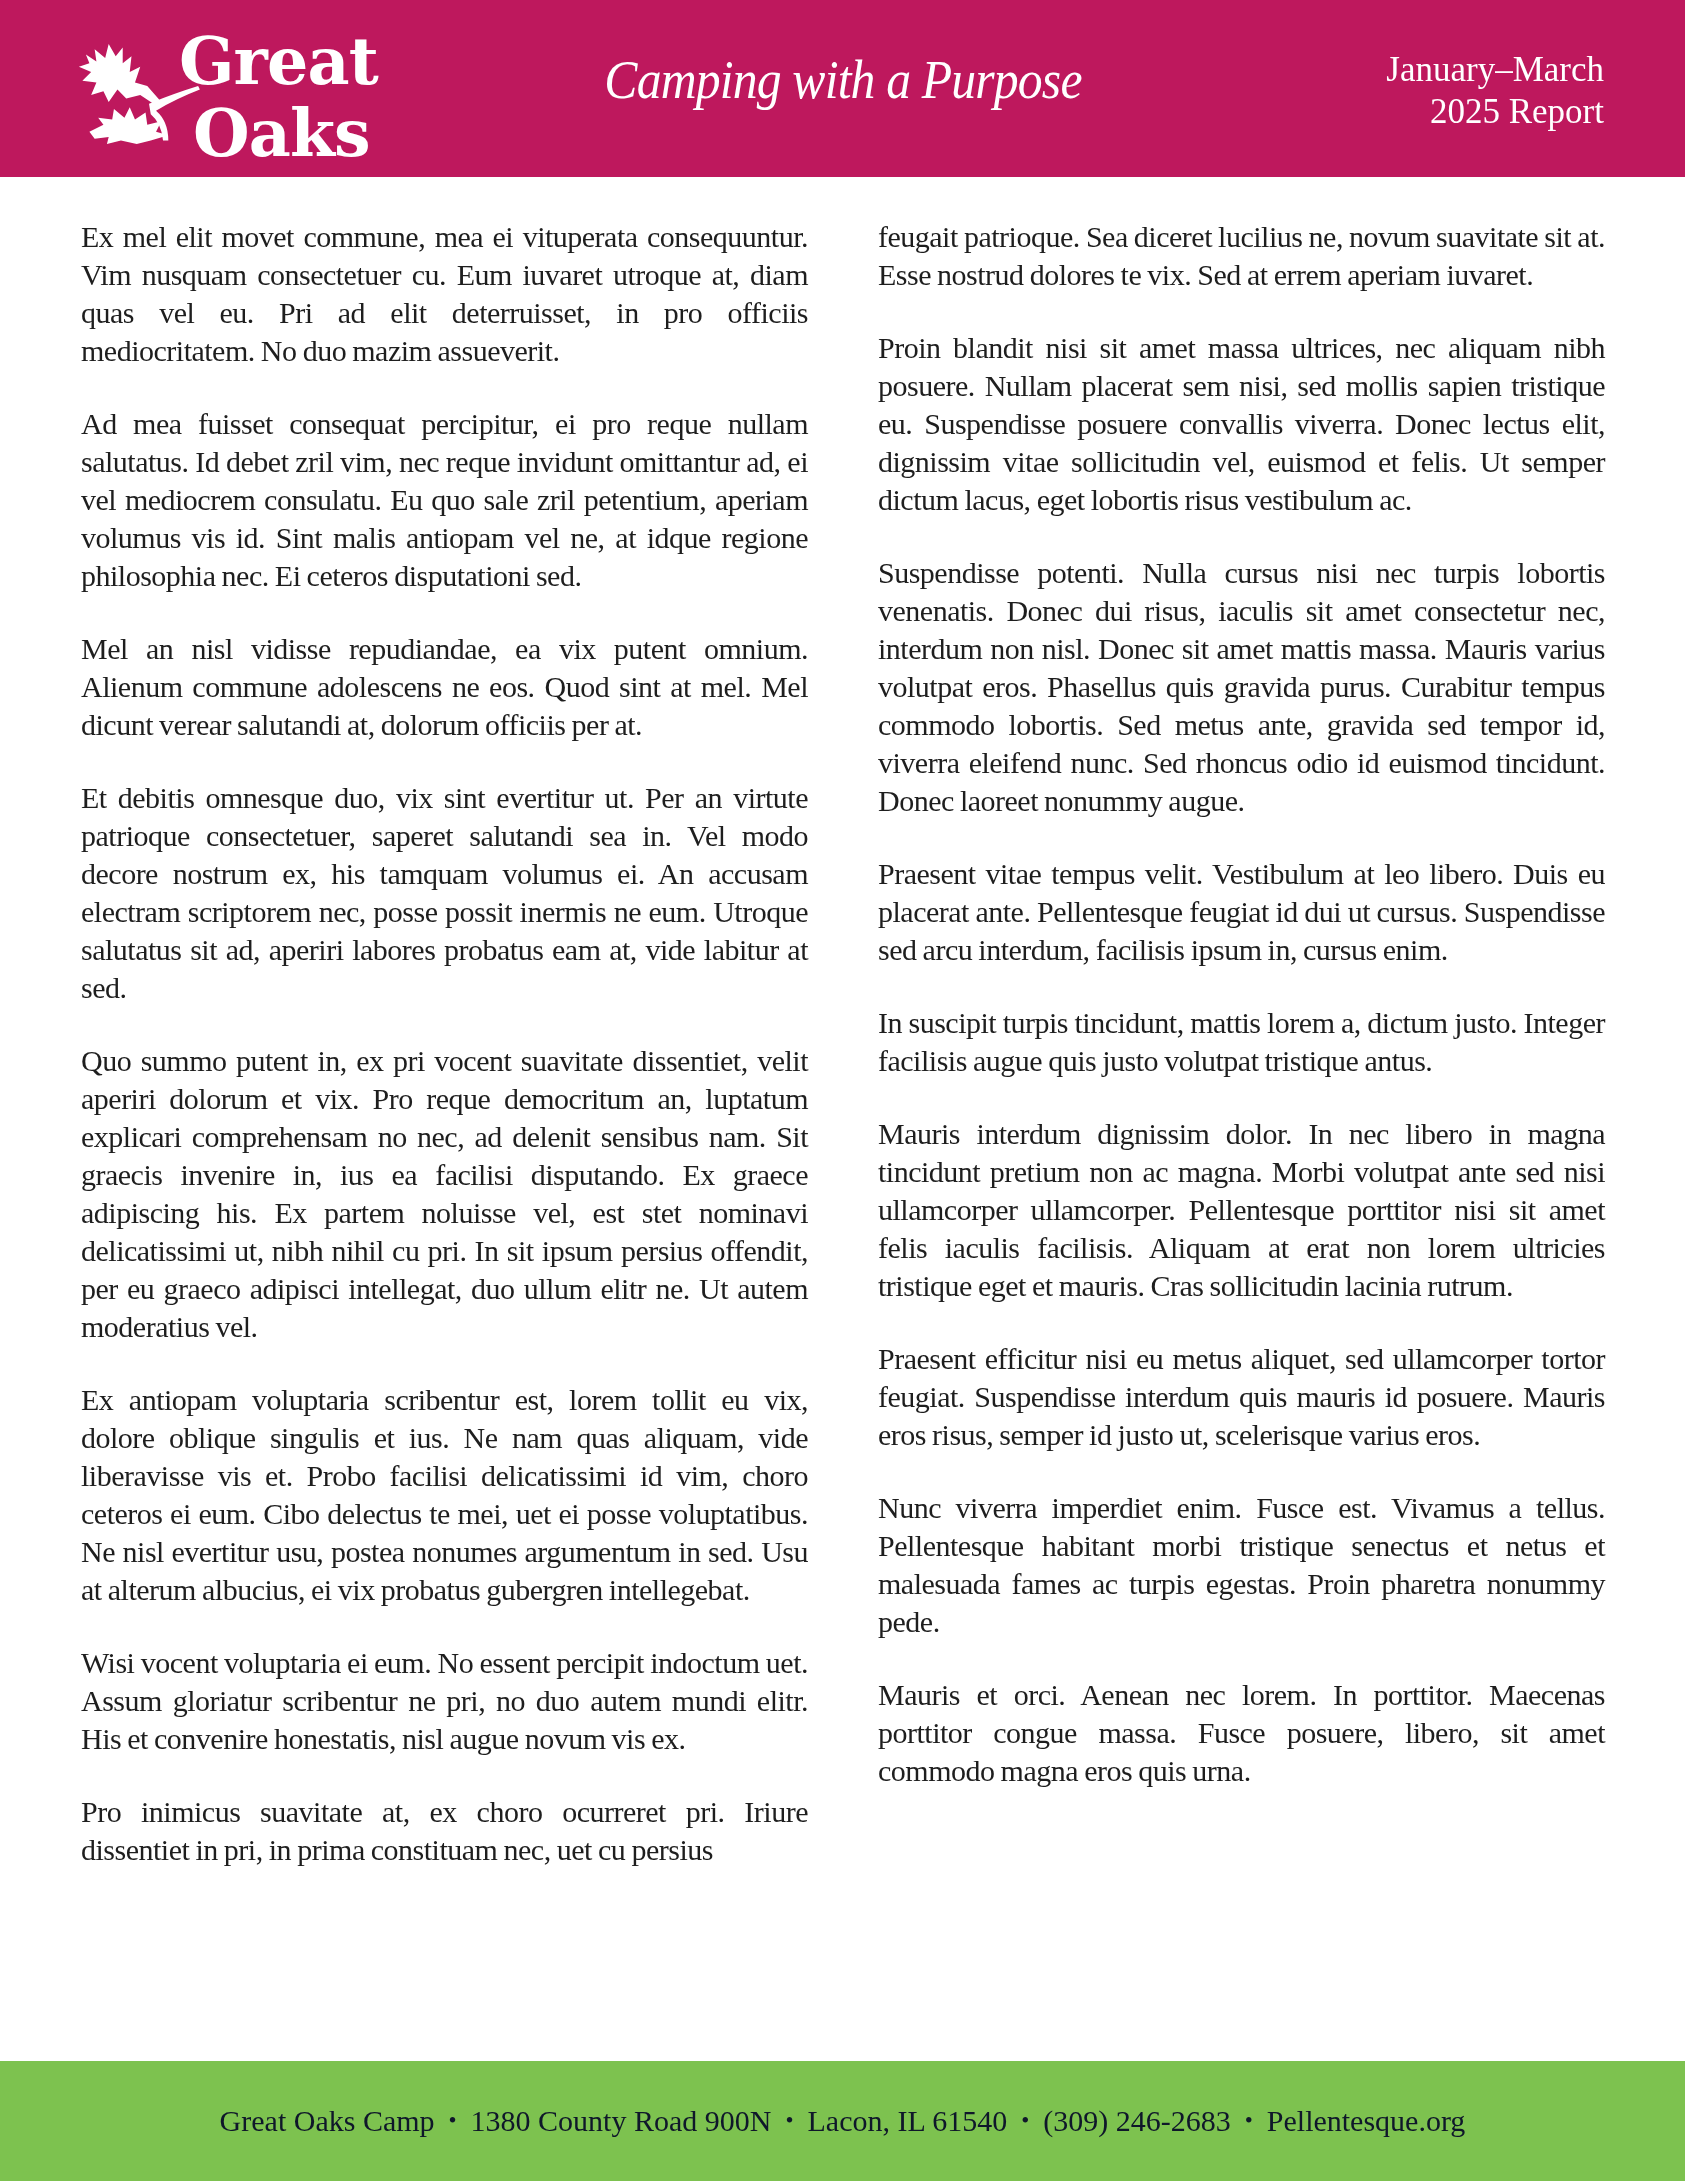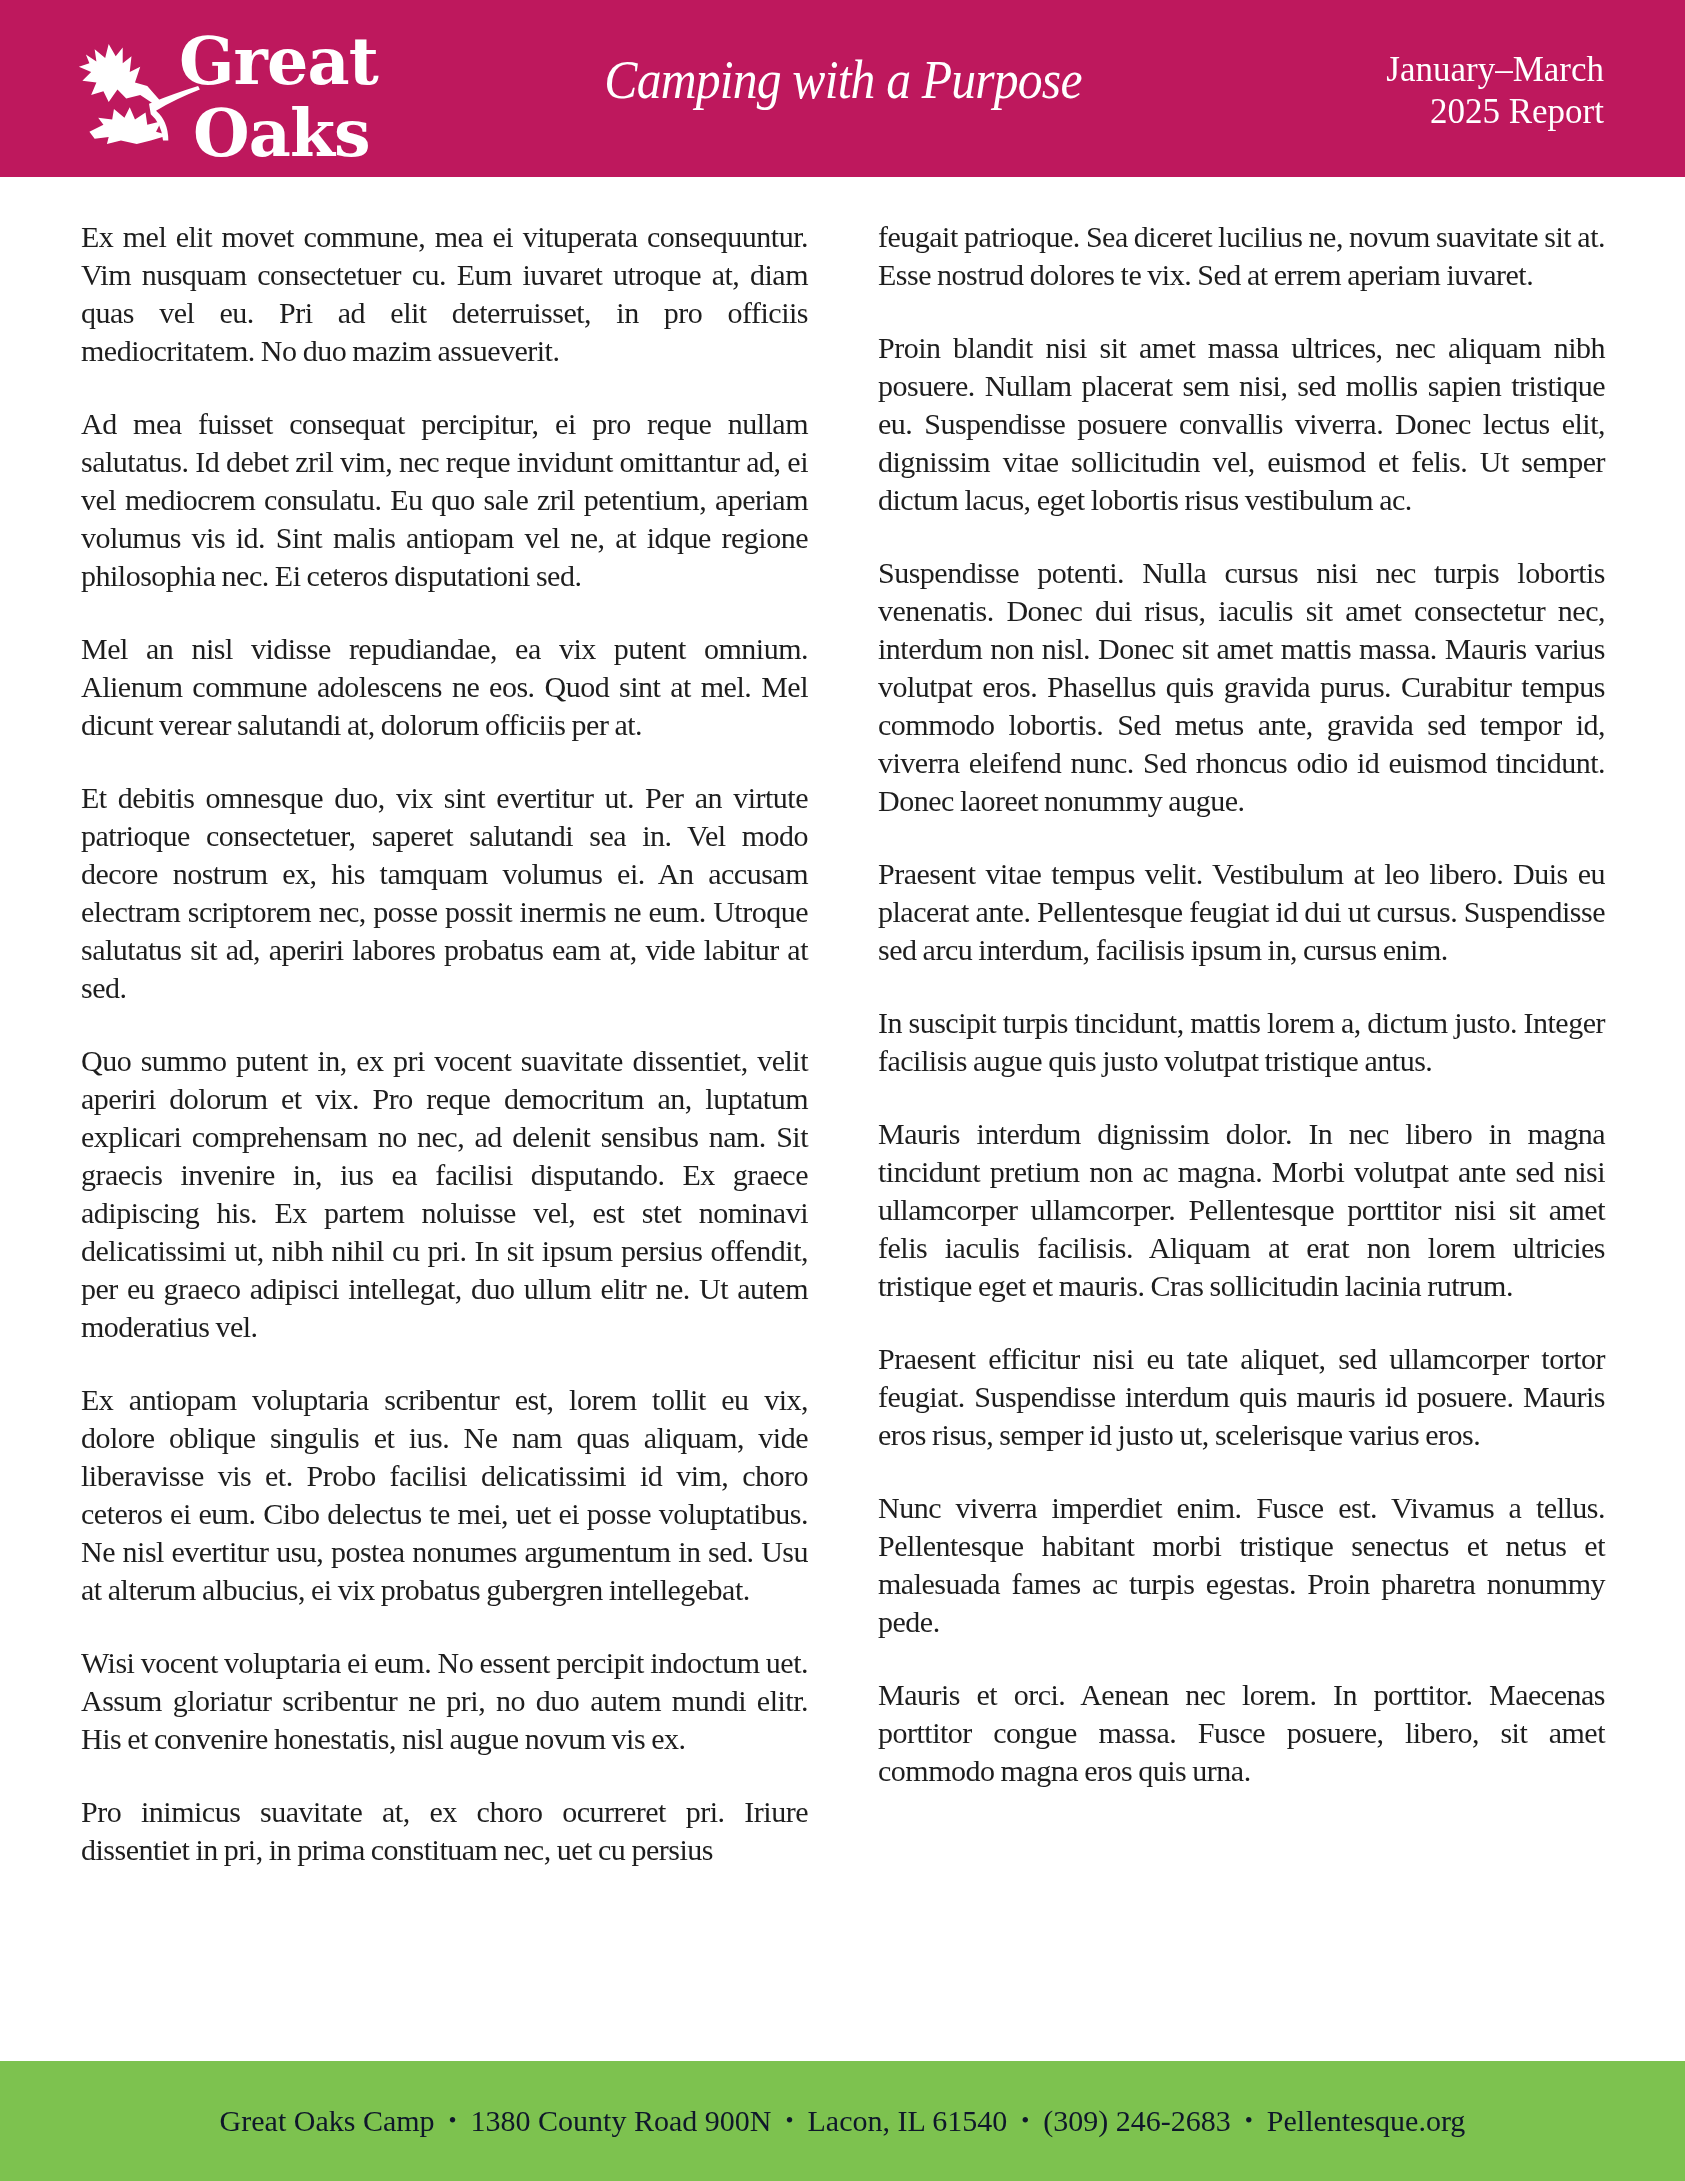--- a/index.html
+++ b/index.html
@@ -116,21 +116,21 @@
     <p>Wisi vocent voluptaria ei eum. No essent percipit indoc­tum uet. Assum gloriatur scribentur ne pri, no duo autem mundi elitr. His et convenire honestatis, nisl au­gue novum vis ex.</p>
     <p>Pro inimicus suavitate at, ex choro ocurreret pri. Iriure dissentiet in pri, in prima constituam nec, uet cu persius</p>
   </div>
   <div class="col">
     <p>feugait patrioque. Sea diceret lucilius ne, novum suavi­tate sit at. Esse nostrud dolores te vix. Sed at errem aperiam iuvaret.</p>
     <p>Proin blandit nisi sit amet massa ultrices, nec aliquam nibh posuere. Nullam placerat sem nisi, sed mollis sa­pien tristique eu. Suspendisse posuere convallis viverra. Donec lectus elit, dignissim vitae sollicitudin vel, euis­mod et felis. Ut semper dictum lacus, eget lobortis risus vestibulum ac.</p>
     <p>Suspendisse potenti. Nulla cursus nisi nec turpis lobortis venenatis. Donec dui risus, iaculis sit amet consectetur nec, interdum non nisl. Donec sit amet mattis massa. Mauris varius volutpat eros. Phasellus quis gravida purus. Curabitur tempus commodo lobortis. Sed metus ante, gravida sed tempor id, viverra eleifend nunc. Sed rhoncus odio id euismod tincidunt. Donec laoreet nonummy augue.</p>
     <p>Praesent vitae tempus velit. Vestibulum at leo libero. Duis eu placerat ante. Pellentesque feugiat id dui ut cur­sus. Suspendisse sed arcu interdum, facilisis ipsum in, cursus enim.</p>
     <p>In suscipit turpis tincidunt, mattis lorem a, dictum justo. Integer facilisis augue quis justo volutpat tristique antus.</p>
     <p>Mauris interdum dignissim dolor. In nec libero in magna tincidunt pretium non ac magna. Morbi volut­pat ante sed nisi ullamcorper ullamcorper. Pellentesque porttitor nisi sit amet felis iaculis facilisis. Aliquam at erat non lorem ultricies tristique eget et mauris. Cras sollicitudin lacinia rutrum.</p>
-    <p>Praesent efficitur nisi eu tate aliquet, sed ullamcorper tortor feugiat. Suspendisse interdum quis mauris id posuere. Mauris eros risus, semper id justo ut, sceler­isque varius eros.</p>
+    <p>Praesent efficitur nisi eu metus aliquet, sed ullamcorper tortor feugiat. Suspendisse interdum quis mauris id posuere. Mauris eros risus, semper id justo ut, sceler­isque varius eros.</p>
     <p>Nunc viverra imperdiet enim. Fusce est. Vivamus a tellus. Pellentesque habitant morbi tristique senectus et netus et malesuada fames ac turpis egestas. Proin pharetra nonummy pede.</p>
     <p>Mauris et orci. Aenean nec lorem. In porttitor. Maecenas porttitor congue massa. Fusce posuere, libero, sit amet commodo magna eros quis urna.</p>
   </div>
 </div>
 
 <div class="footer">
   <span class="footer-item">Great Oaks Camp</span>
   <span class="footer-sep">•</span>
   <span class="footer-item">1380 County Road 900N</span>
   <span class="footer-sep">•</span>

